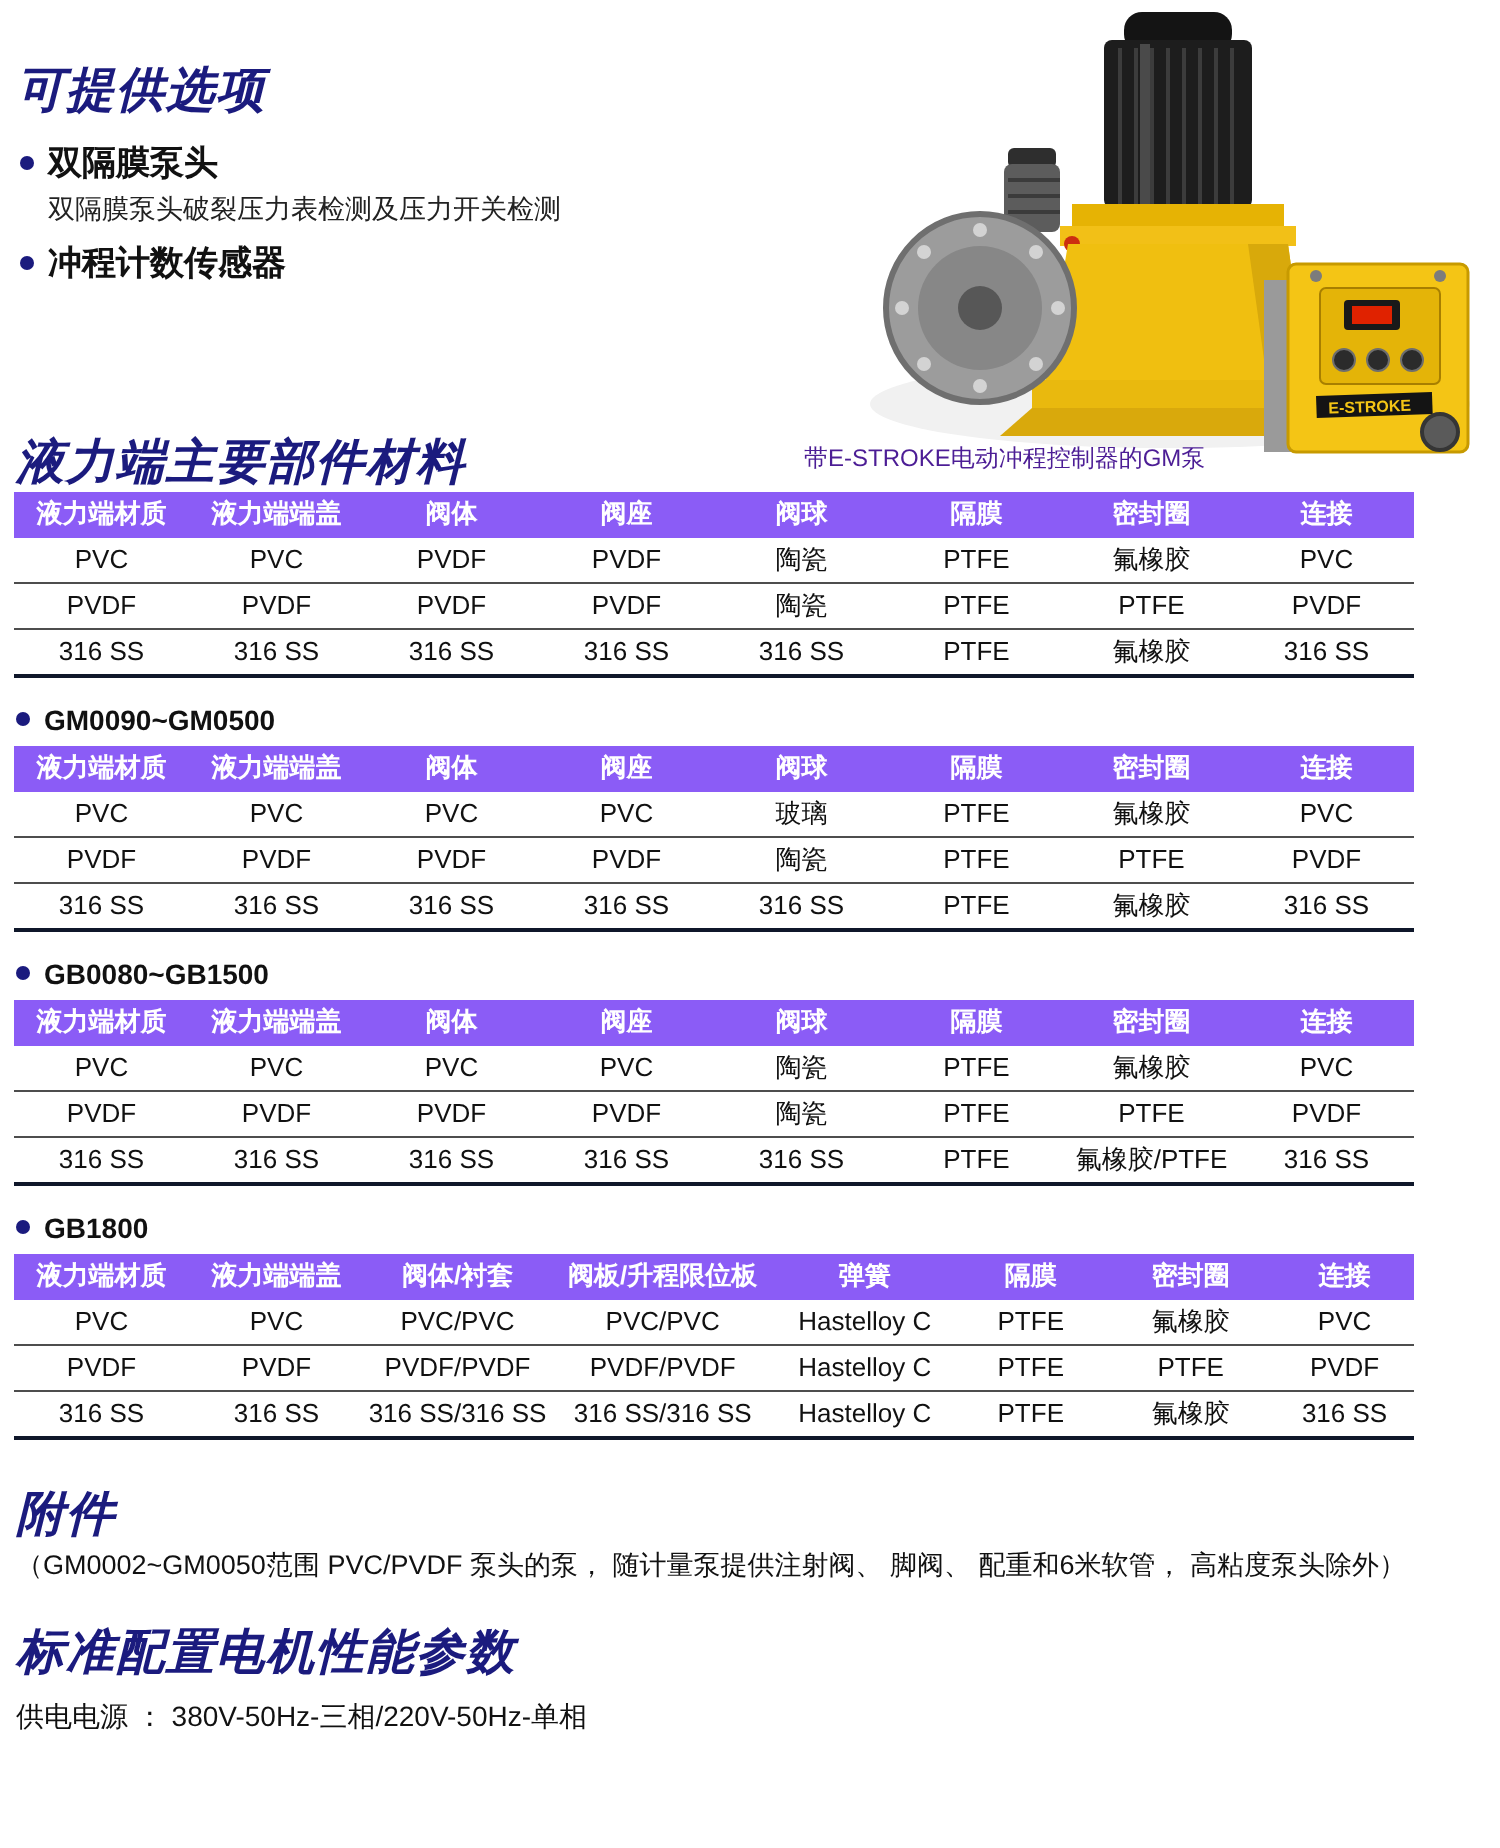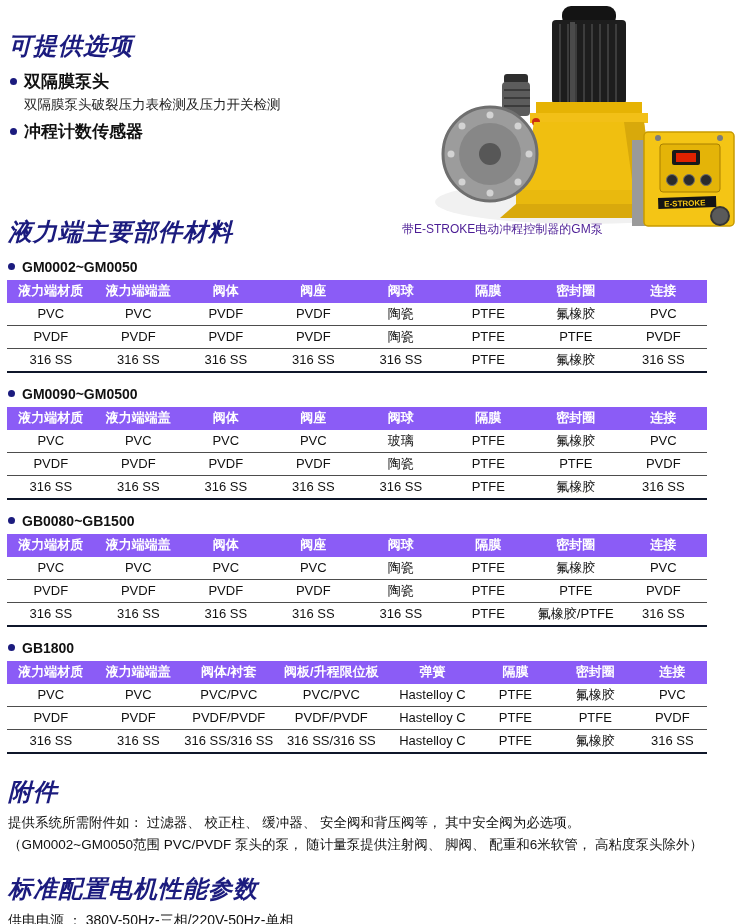--- a/index.html
+++ b/index.html
@@ -155,24 +155,20 @@
 
         <circle cx="300" cy="214" r="9" fill="#5a5a5a" stroke="#353535" stroke-width="2"></circle>
       </svg>
       <div class="pump-caption">带E-STROKE电动冲程控制器的GM泵</div>
     </div>
   </div>
 
   <h1 class="section-title">液力端主要部件材料</h1>
 
   <div>
-    <div class="model-row">
-      <span class="dot"></span>
-      <span class="model-label">GM0002~GM0050</span>
-    </div>
     <table class="mat">
       <thead>
           <tr>
             <th>液力端材质</th>
             <th>液力端端盖</th>
             <th>阀体</th>
             <th>阀座</th>
             <th>阀球</th>
             <th>隔膜</th>
             <th>密封圈</th>
@@ -368,21 +364,20 @@
             <td>PTFE</td>
             <td>氟橡胶</td>
             <td>316 SS</td>
           </tr>
         </tbody>
     </table>
   </div>
 
   <div class="accessories">
     <h1 class="section-title">附件</h1>
-    <div class="para">提供系统所需附件如： 过滤器、 校正柱、 缓冲器、 安全阀和背压阀等， 其中安全阀为必选项。</div>
     <div class="para" style="margin-top:2px;">（GM0002~GM0050范围 PVC/PVDF 泵头的泵， 随计量泵提供注射阀、 脚阀、 配重和6米软管， 高粘度泵头除外）</div>
   </div>
 
   <div class="motor">
     <h1 class="section-title">标准配置电机性能参数</h1>
     <div class="para">供电电源 ：  380V-50Hz-三相/220V-50Hz-单相</div>
 
   </div>
 
 </div>

